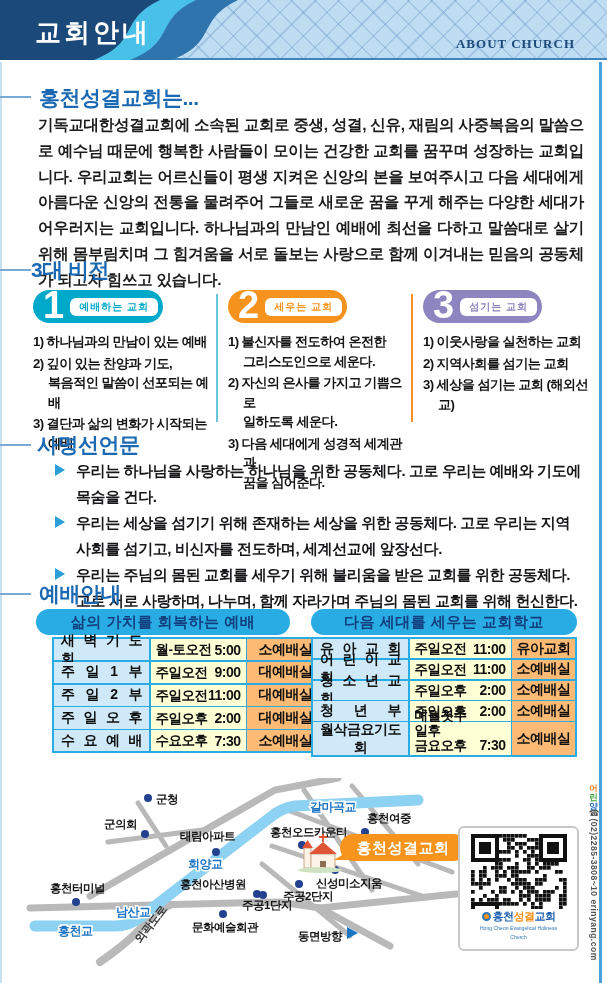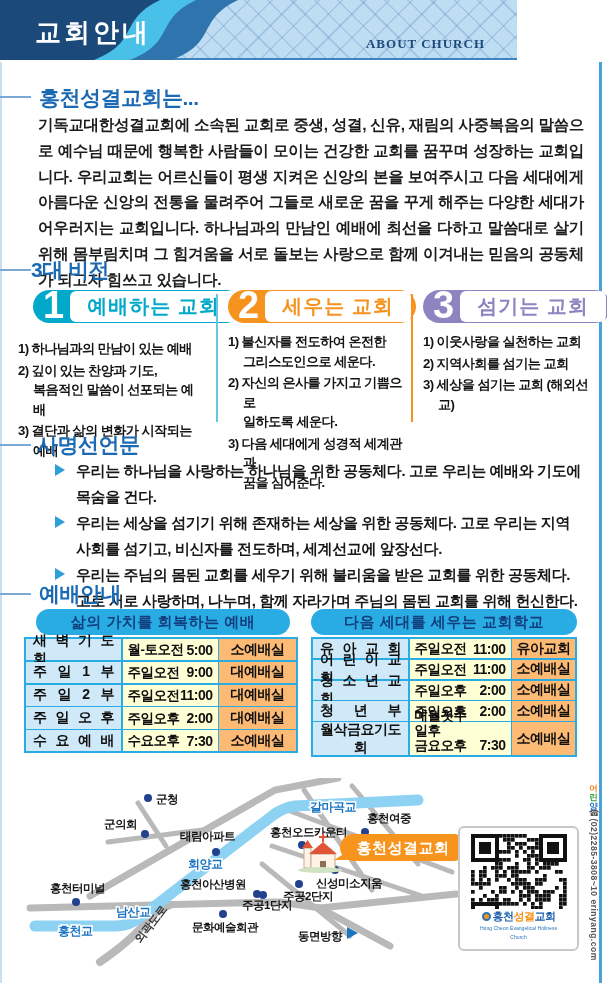--- a/index.html
+++ b/index.html
@@ -1,20 +1,20 @@
 <!DOCTYPE html>
 <html><head>
 <meta charset="utf-8">
 <style>
   * { margin:0; padding:0; box-sizing:border-box; }
   html,body { width:607px; height:983px; }
   body { position:relative; background:#ffffff; font-family:"Liberation Sans","DejaVu Sans",sans-serif; color:#1f1f1f; overflow:hidden; }
 
   
-  .header { position:absolute; left:0; top:0; width:517px; height:60px;
+  .header { position:absolute; left:0; top:0; width:607px; height:60px;
     background:
       repeating-linear-gradient(45deg, transparent 0 15px, rgba(70,120,180,.22) 15px 16.5px),
       repeating-linear-gradient(-45deg, transparent 0 15px, rgba(70,120,180,.22) 15px 16.5px),
       #bedcf2;
     border-bottom:2px solid #3e85c0; }
   .header svg { position:absolute; left:0; top:0; }
   .header-title { position:absolute; left:35px; top:15px; color:#ffffff; font-size:26px; font-weight:800; letter-spacing:3px; }
   .header-sub { position:absolute; right:32px; top:36px; color:#1b4a7a; font-size:13px; font-weight:700; letter-spacing:1px; font-family:"Liberation Serif","DejaVu Serif",serif; }
 
   
@@ -24,21 +24,21 @@
   
   .sec-head { position:absolute; font-size:21px; font-weight:800; color:#1b69b3; letter-spacing:-0.5px; }
   .sec-dash { position:absolute; left:0; width:31px; height:2px; background:#7aa9d6; }
 
   
   .about-text { position:absolute; left:38px; top:112px; width:546px; font-size:15.5px; font-weight:600; line-height:25.8px; letter-spacing:-0.3px; color:#1c1c1c; text-align:justify; }
 
   
   .vision-badge { position:absolute; height:33px; border-radius:17px; display:flex; align-items:center; padding:0 5px 0 10px; }
   .vision-num { font-size:38px; font-weight:800; color:#ffffff; line-height:30px; margin-right:6px; margin-top:-4px; }
-  .vision-label { background:#ffffff; border-radius:6px; padding:2px 17px; font-size:20px; font-weight:800; letter-spacing:1px; white-space:nowrap; }
+  .vision-label { background:#ffffff; border-radius:6px; padding:2px 9px; font-size:10px; font-weight:800; letter-spacing:1px; white-space:nowrap; }
   .vision-col { position:absolute; top:332px; font-size:13.2px; font-weight:700; line-height:19.5px; letter-spacing:-0.6px; color:#141414; }
   .vision-item { white-space:pre-line; padding-left:15px; text-indent:-15px; margin-bottom:2px; }
   .vdiv { position:absolute; top:294px; width:2px; height:128px; }
 
   
   .mission-list { position:absolute; left:55px; top:458px; width:528px; }
   .mission-item { position:relative; padding-left:21px; font-size:15px; font-weight:600; line-height:25.5px; letter-spacing:-0.4px; color:#17171a; margin-bottom:1px; }
   .mission-arrow { position:absolute; left:0; top:6px; width:0; height:0; border-left:10px solid #2a9fd8; border-top:6px solid transparent; border-bottom:6px solid transparent; }
 
   
@@ -103,21 +103,21 @@
   <span class="vision-label" style="color:#f6921e;">세우는 교회</span>
 </div>
 <div class="vision-badge" style="left:423px; top:290px; background:#8d85bf;">
   <span class="vision-num">3</span>
   <span class="vision-label" style="color:#8d85bf;">섬기는 교회</span>
 </div>
 
 <div class="vdiv" style="left:216px; background:#69c6e0;"></div>
 <div class="vdiv" style="left:411px; background:#f6921e;"></div>
 
-<div class="vision-col" style="left:18px; width:182px;margin-top:7px;">
+<div class="vision-col" style="left:33px; width:182px;">
   <div class="vision-item">1) 하나님과의 만남이 있는 예배</div>
   <div class="vision-item">2) 깊이 있는 찬양과 기도,
 복음적인 말씀이 선포되는 예배</div>
   <div class="vision-item">3) 결단과 삶의 변화가 시작되는 예배</div>
 </div>
 <div class="vision-col" style="left:228px; width:186px;">
   <div class="vision-item">1) 불신자를 전도하여 온전한
 그리스도인으로 세운다.</div>
   <div class="vision-item">2) 자신의 은사를 가지고 기쁨으로
 일하도록 세운다.</div>
@@ -144,21 +144,21 @@
   <div class="mission-item">
     <span class="mission-arrow"></span>
     <span>우리는 주님의 몸된 교회를 세우기 위해 불리움을 받은 교회를 위한 공동체다. 고로 서로 사랑하며, 나누며, 함께 자라가며 주님의 몸된 교회를 위해 헌신한다.</span>
   </div>
 </div>
 
 <div class="sec-dash" style="top:593px;"></div>
 <div class="sec-head" style="left:39px; top:580px;">예배안내</div>
 
 <div class="wt-pill" style="left:36px; width:254px;">삶의 가치를 회복하는 예배</div>
-<div class="wtable" style="left:24px; width:274px; grid-template-columns:95px 95px 1fr; grid-auto-rows:21.3px;">
+<div class="wtable" style="left:52px; width:274px; grid-template-columns:95px 95px 1fr; grid-auto-rows:21.3px;">
   <div class="cell-name">
       <span>새 벽 기 도 회</span>
     </div>
   <div class="cell-time">
       <span class="tl">월-토오전</span>
       <span>5:00</span>
     </div>
   <div class="cell-room">소예배실</div>
   <div class="cell-name">
       <span>주 일 1 부</span>

